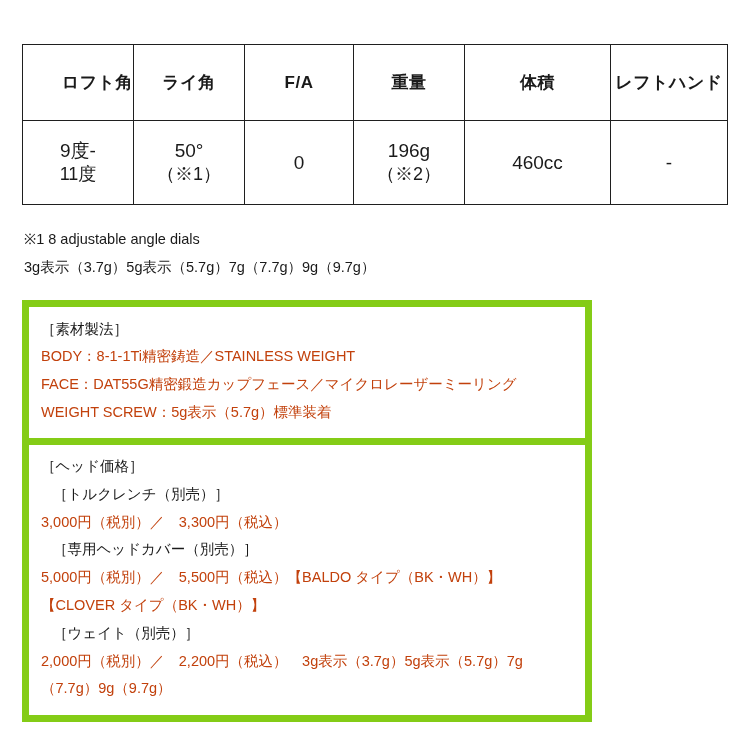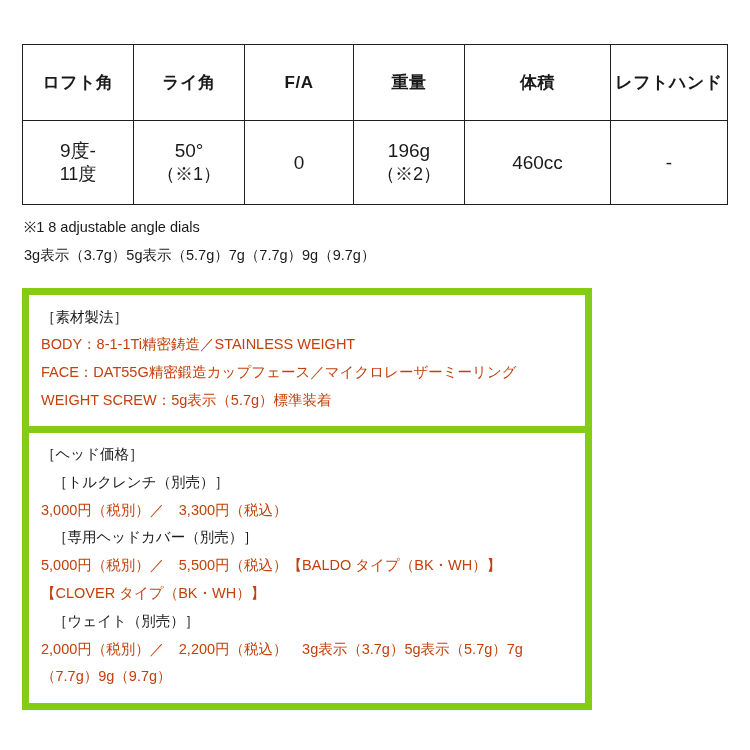--- a/index.html
+++ b/index.html
@@ -47,21 +47,21 @@
     font-weight: normal;
     line-height: 1.32;
   }
   td .sub {
     display: block;
     font-size: 18px;
   }
 
   
   .notes {
-    margin-top: 8px;
+    margin-top: 20px;
     padding-left: 2px;
   }
   .notes .line {
     font-size: 14.5px;
     line-height: 1.95;
     color: #1a1a1a;
     white-space: nowrap;
   }
 
   
@@ -95,21 +95,21 @@
   }
 </style>
 </head>
 <body>
 
 <div class="page">
 
   <table class="spec">
     <thead>
       <tr>
-        <th style="width:110px;">ロフト角</th>
+        <th style="width:110px;text-align:right;">ロフト角</th>
         <th style="width:110px;">ライ角</th>
         <th style="width:108px;">F/A</th>
         <th style="width:110px;">重量</th>
         <th style="width:145px;">体積</th>
         <th>レフトハンド</th>
       </tr>
     </thead>
     <tbody>
       <tr>
         <td>

